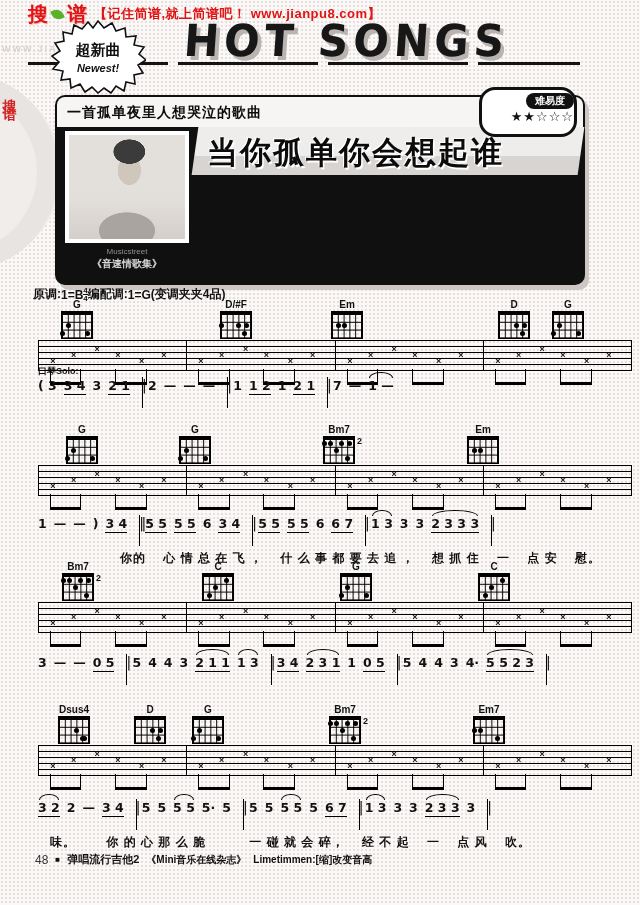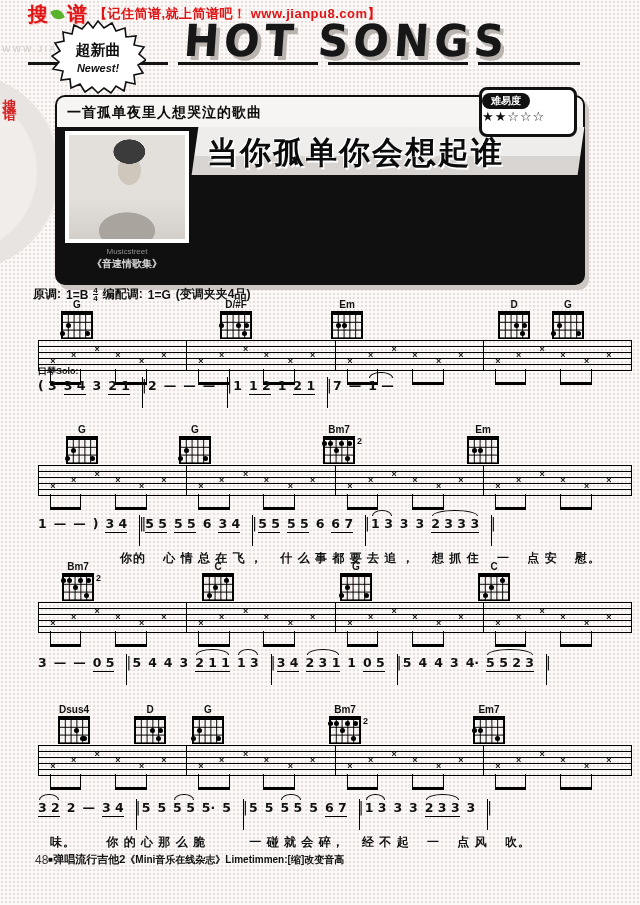--- a/index.html
+++ b/index.html
@@ -24,21 +24,21 @@
   .title-rule{position:absolute;left:28px;top:62px;width:552px;height:3px;
     background:repeating-linear-gradient(90deg,#141414 0 140px,transparent 140px 150px);z-index:3;}
   .badge{position:absolute;left:50px;top:20px;z-index:4;}
   .badge text{font-family:"Liberation Sans",sans-serif;}
   
   .panel{position:absolute;left:55px;top:95px;width:530px;height:190px;background:#101010;
     border-radius:10px;box-shadow:4px 5px 0 #cdc6c2;z-index:2;}
   .panel-head{position:absolute;left:2px;top:2px;right:2px;height:30px;background:#f7f5f3;border-radius:8px 8px 0 0;}
   .tagline{position:absolute;left:12px;top:9px;font-size:14px;font-weight:900;letter-spacing:1px;color:#0c0c0c;}
   .difficulty{position:absolute;right:8px;top:-8px;width:92px;height:44px;background:#fff;border:3px solid #111;
-    border-radius:8px;text-align:left;z-index:6;}
+    border-radius:16px;text-align:right;z-index:6;}
   .diff-label{display:inline-block;background:#111;color:#fff;font-size:10px;font-weight:bold;
     padding:1px 9px;border-radius:9px;margin-top:3px;}
   .stars{font-size:13px;letter-spacing:1px;color:#111;line-height:16px;}
   .photo{position:absolute;left:10px;top:36px;width:124px;height:112px;background:#fff;padding:4px;box-sizing:border-box;}
   .photo-img{width:100%;height:100%;
     background:
       radial-gradient(ellipse 26px 20px at 52% 16%,#3b3b3b 60%,transparent 62%),
       radial-gradient(ellipse 19px 24px at 52% 34%,#cfc6bc 60%,transparent 62%),
       radial-gradient(ellipse 46px 30px at 50% 92%,#a9a49e 60%,transparent 62%),
       linear-gradient(180deg,#e3dfdb 0 60%,#d4cfca 100%);}
@@ -48,21 +48,21 @@
     background:linear-gradient(180deg,#efedeb 0 60%,#d8d4d1 60%);transform:skewX(-8deg);}
   .song-title{position:absolute;left:152px;top:37px;font-size:31px;font-weight:900;letter-spacing:2px;color:#0b0b0b;
     text-shadow:1.5px 1.5px 0 #ffffff,-1px -1px 0 #ffffff;}
   .credits{position:absolute;left:148px;top:81px;width:340px;height:25px;background:#000;border:1px solid #3c3c3c;
     border-radius:13px;display:flex;align-items:center;gap:16px;padding:0 16px;color:#fff;box-sizing:border-box;}
   .artist{font-size:15px;font-weight:900;letter-spacing:2px;}
   .credit-small{font-size:10px;font-weight:bold;letter-spacing:1px;}
   .intro{position:absolute;left:146px;top:112px;right:10px;color:#f1f1f1;font-size:9.5px;line-height:12.7px;
     text-align:justify;text-indent:2em;}
   
-  .keyline{position:absolute;left:33px;top:286px;font-size:12px;font-weight:bold;display:flex;align-items:center;gap:5px;z-index:2;justify-content:space-between;}
+  .keyline{position:absolute;left:33px;top:286px;font-size:12px;font-weight:bold;display:flex;align-items:center;z-index:2;justify-content:space-between;}
   .frac{display:inline-flex;flex-direction:column;font-size:8px;line-height:7px;text-align:center;}
   .frac b{border-bottom:1px solid #111;}
   
   .sys{position:absolute;left:38px;width:594px;z-index:2;}
   .chord{position:absolute;width:40px;text-align:center;}
   .chord-name{font-size:10px;font-weight:900;line-height:10px;margin-bottom:1px;}
   .grid{position:relative;width:30px;height:24px;margin:0 auto;border:1px solid #000;border-top:3px solid #000;
     background:
       linear-gradient(to right,#000 1px,transparent 1px) 0 0/5.8px 100%,
       linear-gradient(to bottom,#000 1px,transparent 1px) 0 0/100% 7.8px;
@@ -78,21 +78,21 @@
   .numline{position:absolute;left:38px;width:596px;z-index:2;}
   .numline .row{white-space:nowrap;}
   .tok{position:relative;display:inline-block;margin-right:7px;font-size:12.5px;font-weight:bold;font-family:"DejaVu Sans",sans-serif;}
   .tok.u{border-bottom:1.5px solid #000;padding-bottom:1px;}
   .tok.a::before{content:"";position:absolute;left:1px;right:1px;top:-6px;height:5px;
     border:1px solid #000;border-bottom:none;border-radius:50%/100% 100% 0 0;}
   .tok.bar{font-weight:normal;font-size:14px;margin:0 5px;}
   .solo-label{position:absolute;left:0;top:-11px;font-size:9px;font-weight:900;}
   .lyrics{margin-top:4px;font-size:12px;font-weight:bold;white-space:pre;letter-spacing:1px;}
   
-  .footer{position:absolute;left:35px;top:852px;display:flex;align-items:center;z-index:2;}
+  .footer{position:absolute;left:35px;top:852px;display:flex;align-items:center;gap:7px;z-index:2;}
   .page-num{font-size:12px;color:#333;}
   .foot-bullet{font-size:8px;}
   .foot-book{font-size:11px;font-weight:900;}
   .foot-series{font-size:10px;font-weight:bold;}
   .foot-tip{font-size:10px;font-weight:bold;}
 </style>
 </head>
 <body>
 
 <div id="page">

